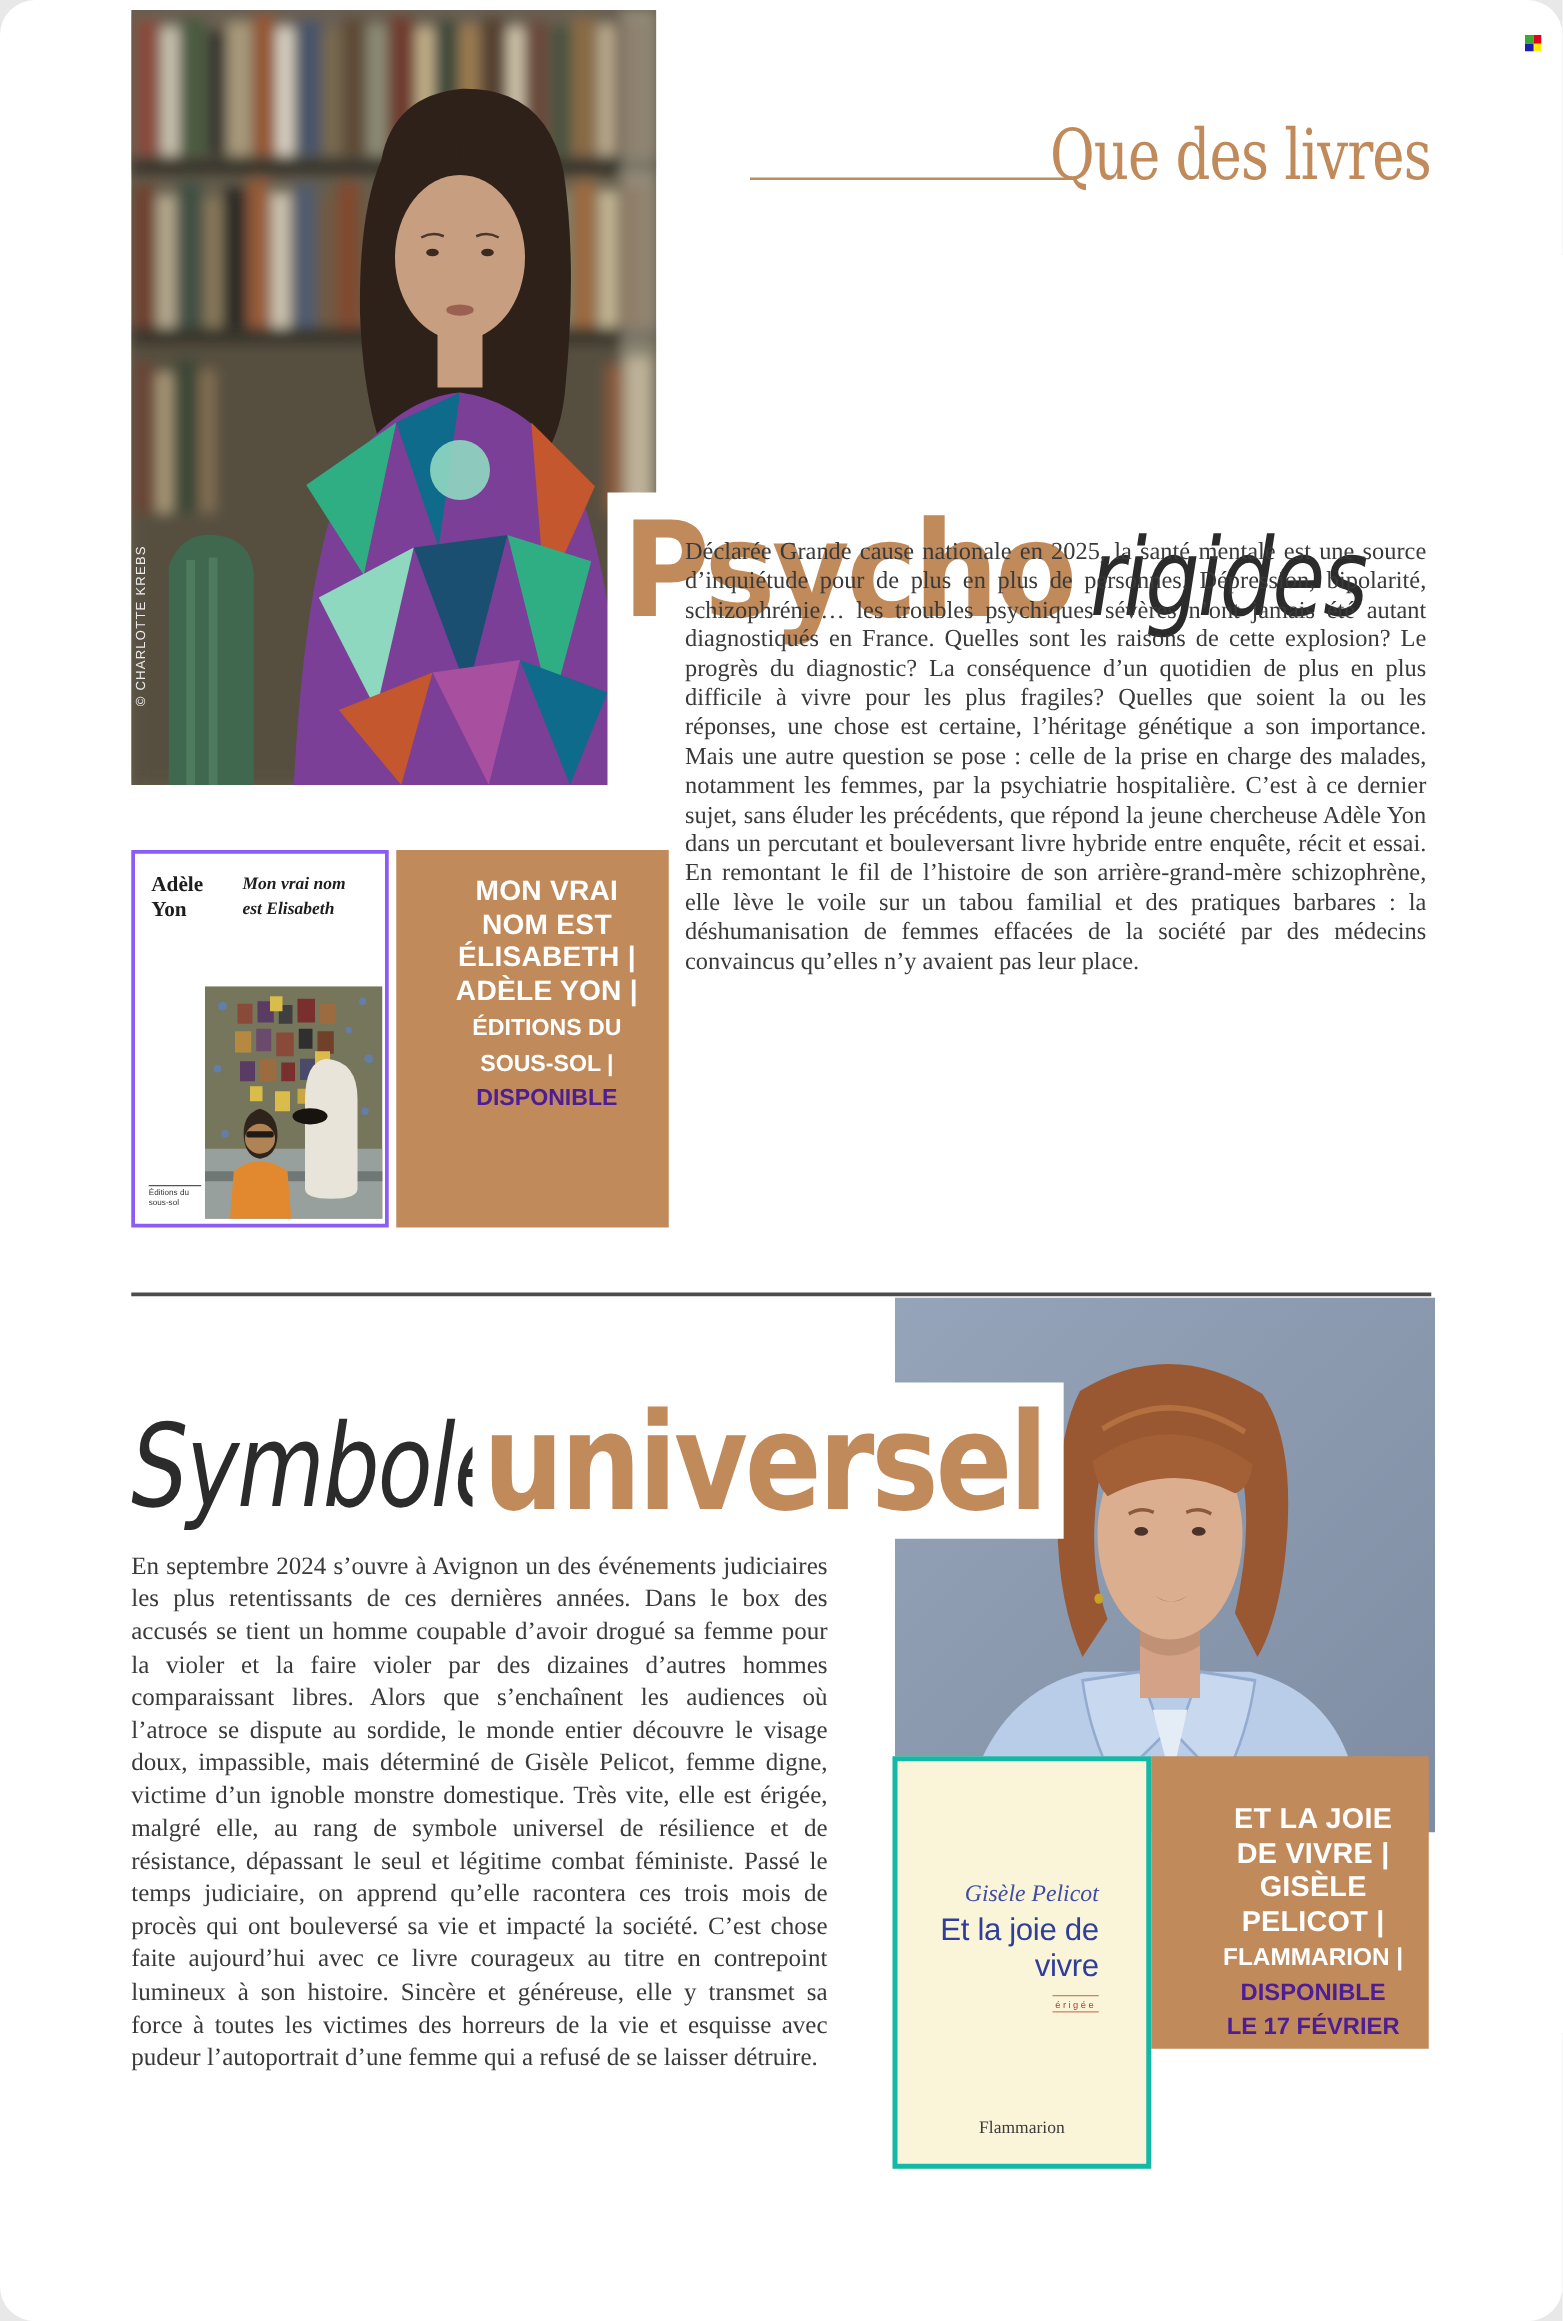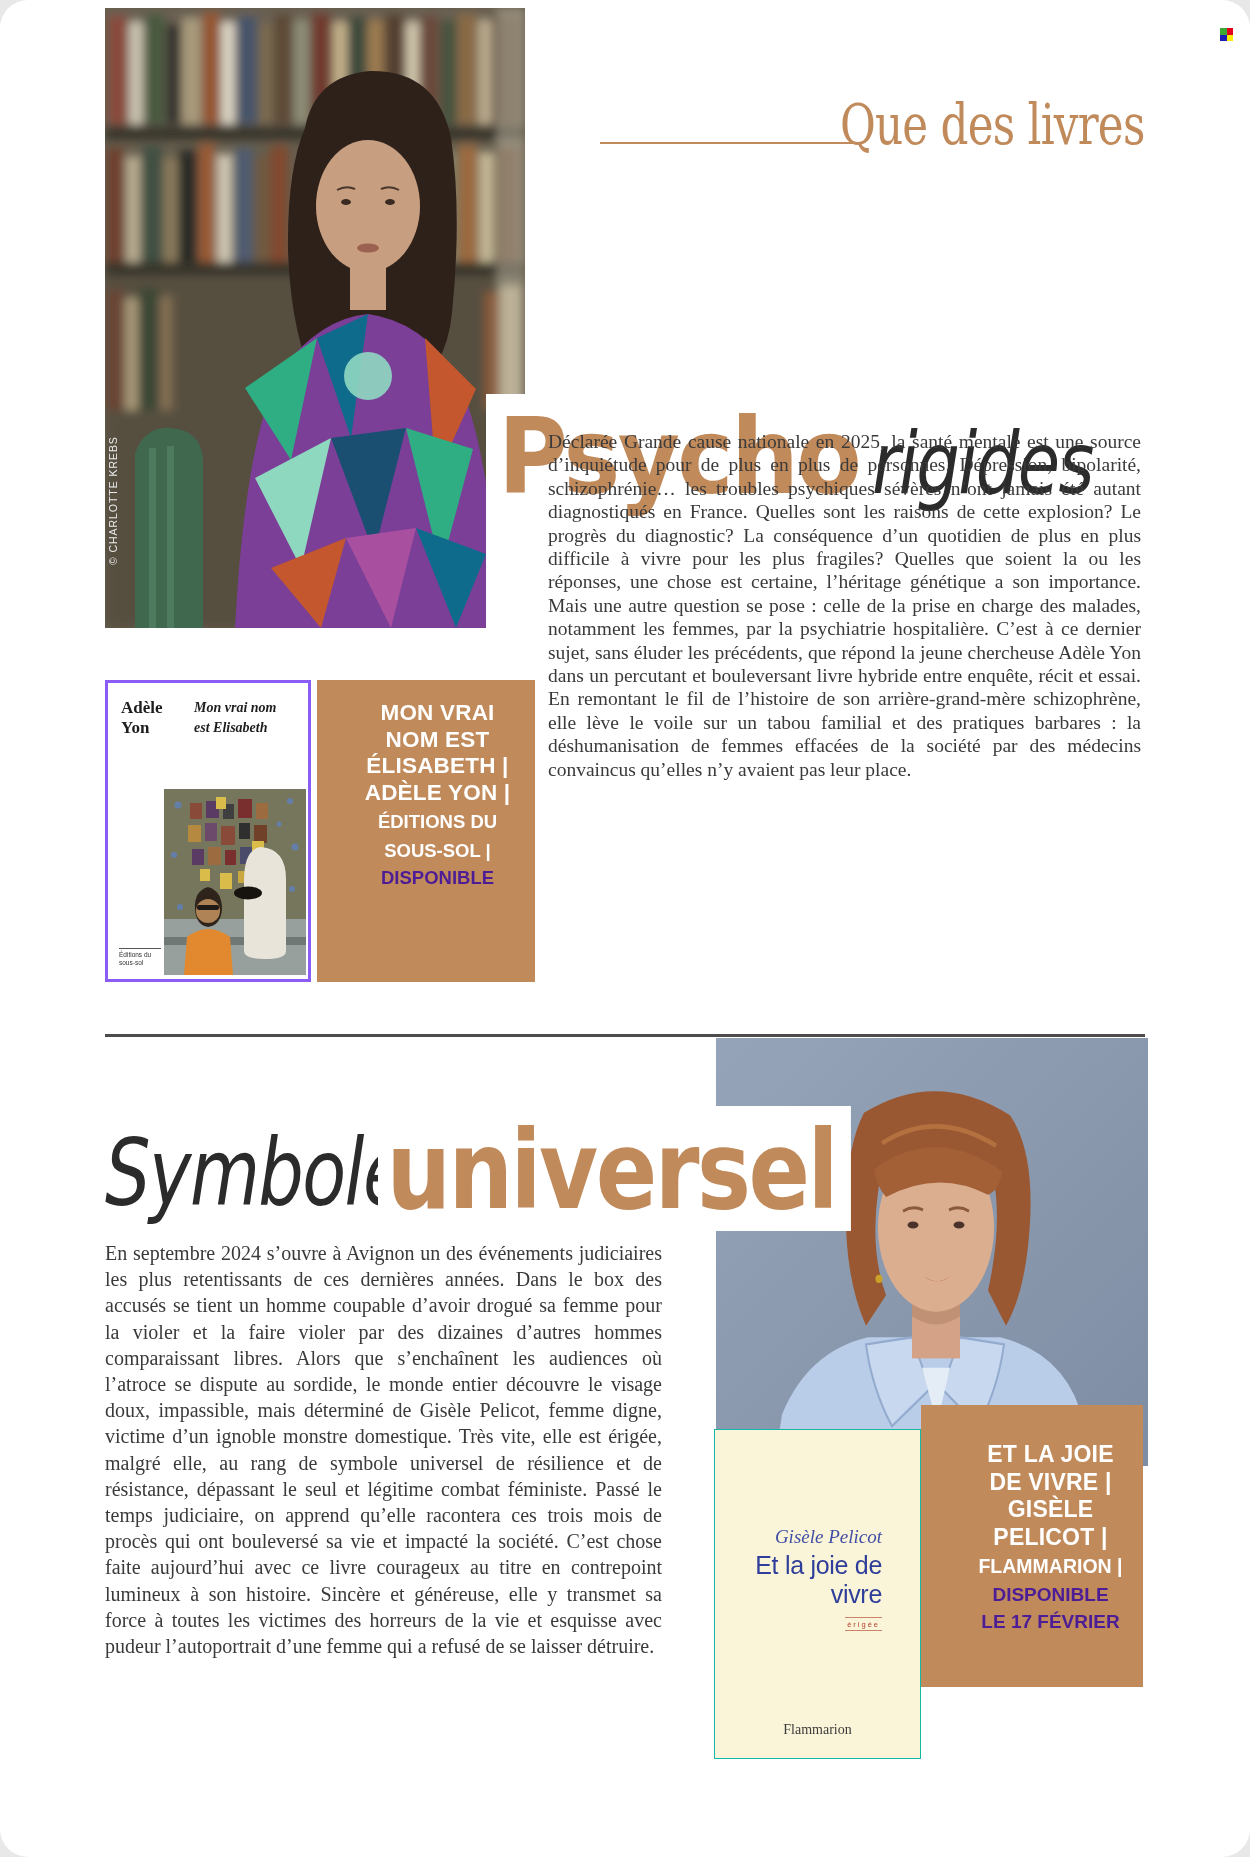--- a/index.html
+++ b/index.html
@@ -77,31 +77,31 @@
     font-family:"Liberation Serif", serif; font-weight:bold; font-size:17px; line-height:20px; color:#1d1d1d; }
   .c1-title  { position:absolute; left:86px; top:15px;
     font-family:"Liberation Serif", serif; font-weight:bold; font-style:italic;
     font-size:14px; line-height:20px; color:#1d1d1d; }
   .painting  { position:absolute; left:56px; top:106px; width:142px; height:186px; }
   .c1-imprint{ position:absolute; left:11px; bottom:12px; width:42px;
     font-size:6.5px; line-height:1.2; color:#333; border-top:1px solid #555; padding-top:2px; }
 
   .infobox { background:var(--accent); color:#fff;text-align:center; }
   .book1-infobox { left:317px; top:680px; width:218px; height:302px; padding:20px 0 0 23px; }
-  .book2-infobox { left:921px; top:1405px; width:222px; height:282px; padding:36px 0 0 37px; }
+  .book2-infobox { left:921px; top:1405px; width:222px; height:234px; padding:36px 0 0 37px; }
   .ib-lg { font-weight:bold; font-size:22.5px; line-height:26.5px; letter-spacing:.2px; }
   .book2-infobox .ib-lg { font-size:23px; line-height:27.5px; }
   .ib-smb { font-weight:bold; font-size:18.5px; line-height:27px; margin-top:2px; }
   .book2-infobox .ib-smb { font-size:19.5px; line-height:27.5px; }
   .ib-sm { font-weight:bold; font-size:18.5px; line-height:27px; color:#4c1d95; }
   .book2-infobox .ib-sm { font-size:19px; line-height:27.5px; }
 
   
   .book2-cover { left:714px; top:1405px; width:207px; height:330px;
-    background:#faf5d8; border:1px solid #14b8a6;margin-top:24px; }
+    background:#faf5d8; border:4px solid #14b8a6; }
   .c2-text { position:absolute; right:38px; top:96px; text-align:right; }
   .c2-author { font-family:"Liberation Serif", serif; font-style:italic;
     font-size:19px; color:#3f4da5; }
   .c2-title { font-size:25px; color:#2f3e9a; margin-top:3px; letter-spacing:-.3px; }
   .c2-genre { display:inline-block; font-size:7.5px; letter-spacing:2px; color:#b5432f;
     border-top:1px solid rgba(181,67,47,.65); border-bottom:1px solid rgba(181,67,47,.65);
     padding:1.5px 2px; margin-top:8px; }
   .c2-publisher { position:absolute; bottom:20px; left:0; width:100%; text-align:center;
     font-family:"Liberation Serif", serif; font-size:14px; color:#3b3b3b; }
 

